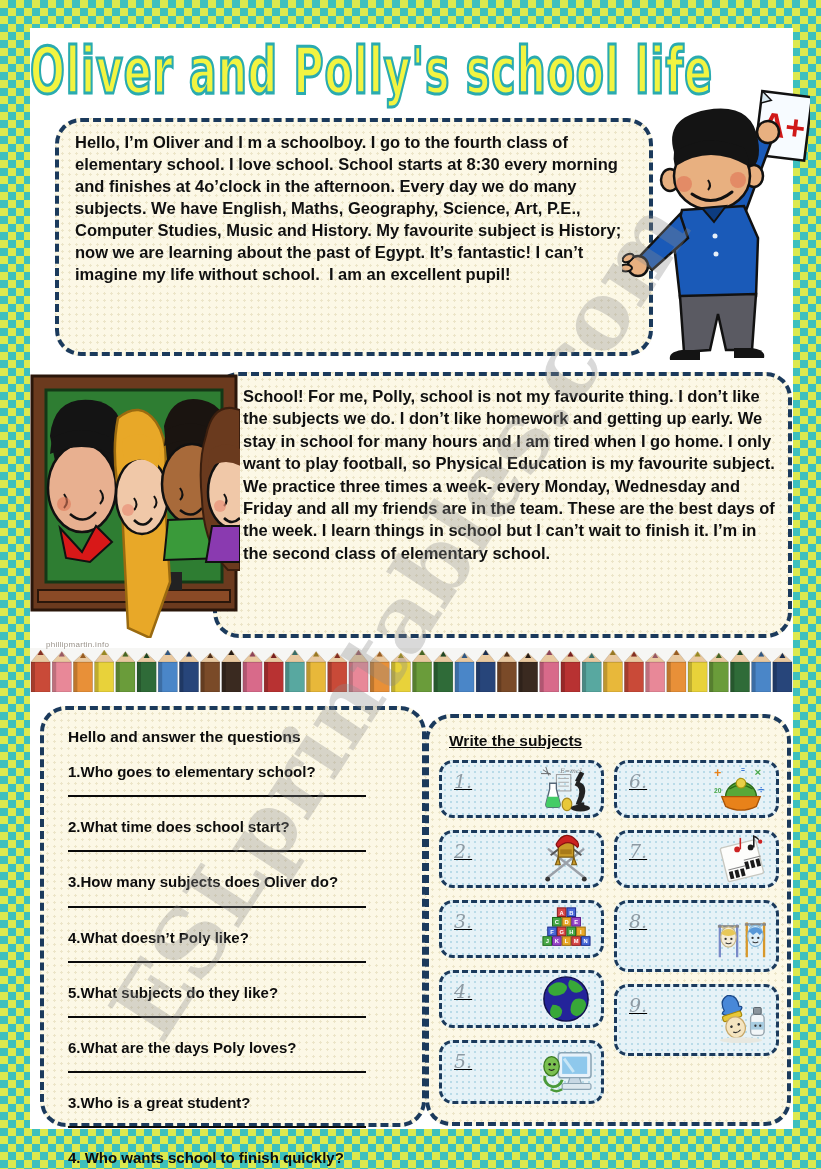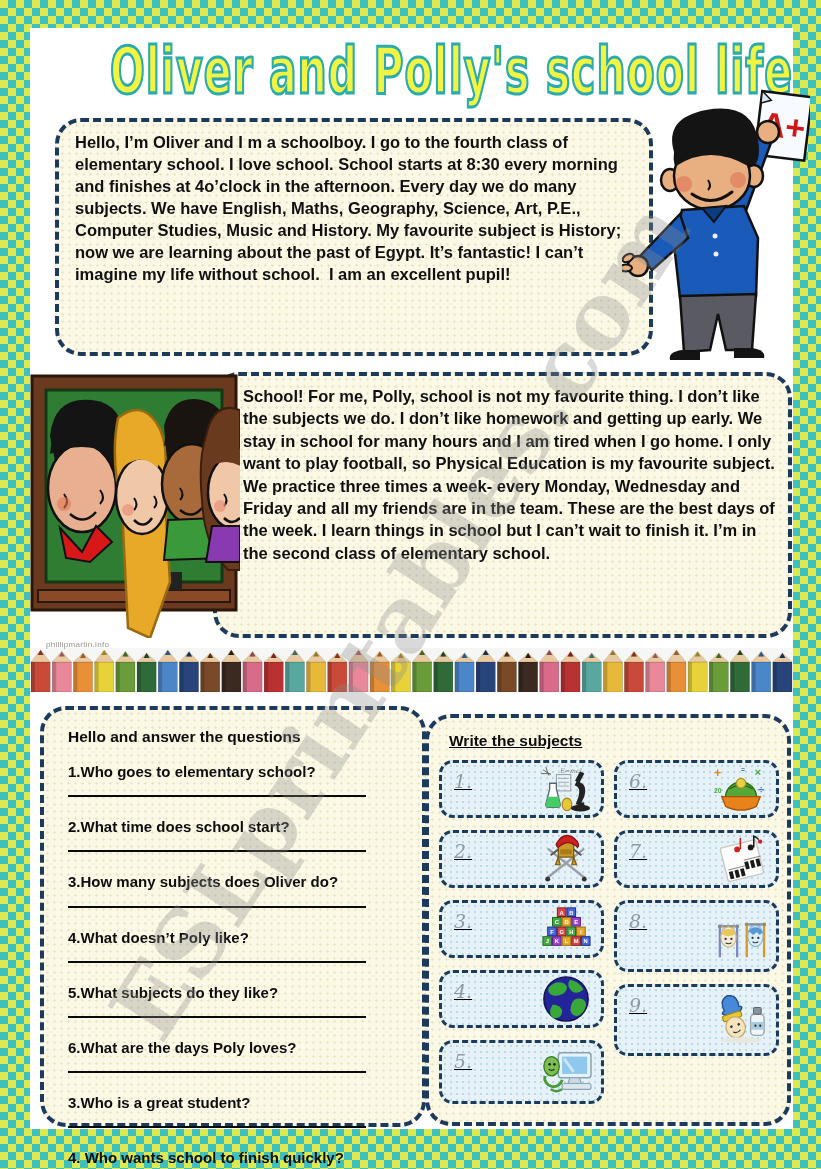--- a/index.html
+++ b/index.html
@@ -18,21 +18,21 @@
     background-color:var(--checkY);
     background-image:
       linear-gradient(45deg,var(--checkT) 25%,transparent 25%,transparent 75%,var(--checkT) 75%),
       linear-gradient(45deg,var(--checkT) 25%,transparent 25%,transparent 75%,var(--checkT) 75%);
     background-size:16px 16px;background-position:0 0,8px 8px;
   }
   .page{position:absolute;left:30px;top:28px;width:763px;height:1101px;background:#ffffff;}
 
   
   .title{
-    position:absolute;left:30px;top:34px;width:763px;text-align:right;z-index:4;
+    position:absolute;left:30px;top:34px;width:763px;text-align:left;z-index:4;
   }
   .title-text{
     display:inline-block;font-family:"DejaVu Sans",sans-serif;font-weight:bold;
     font-size:41px;letter-spacing:1px;color:#f2f441;
     -webkit-text-stroke:2px #2aabb0;text-stroke:2px #2aabb0;
     transform:scaleY(1.55);transform-origin:top center;
     text-shadow:0 0 1px #2aabb0;white-space:nowrap;
   }
 
   

